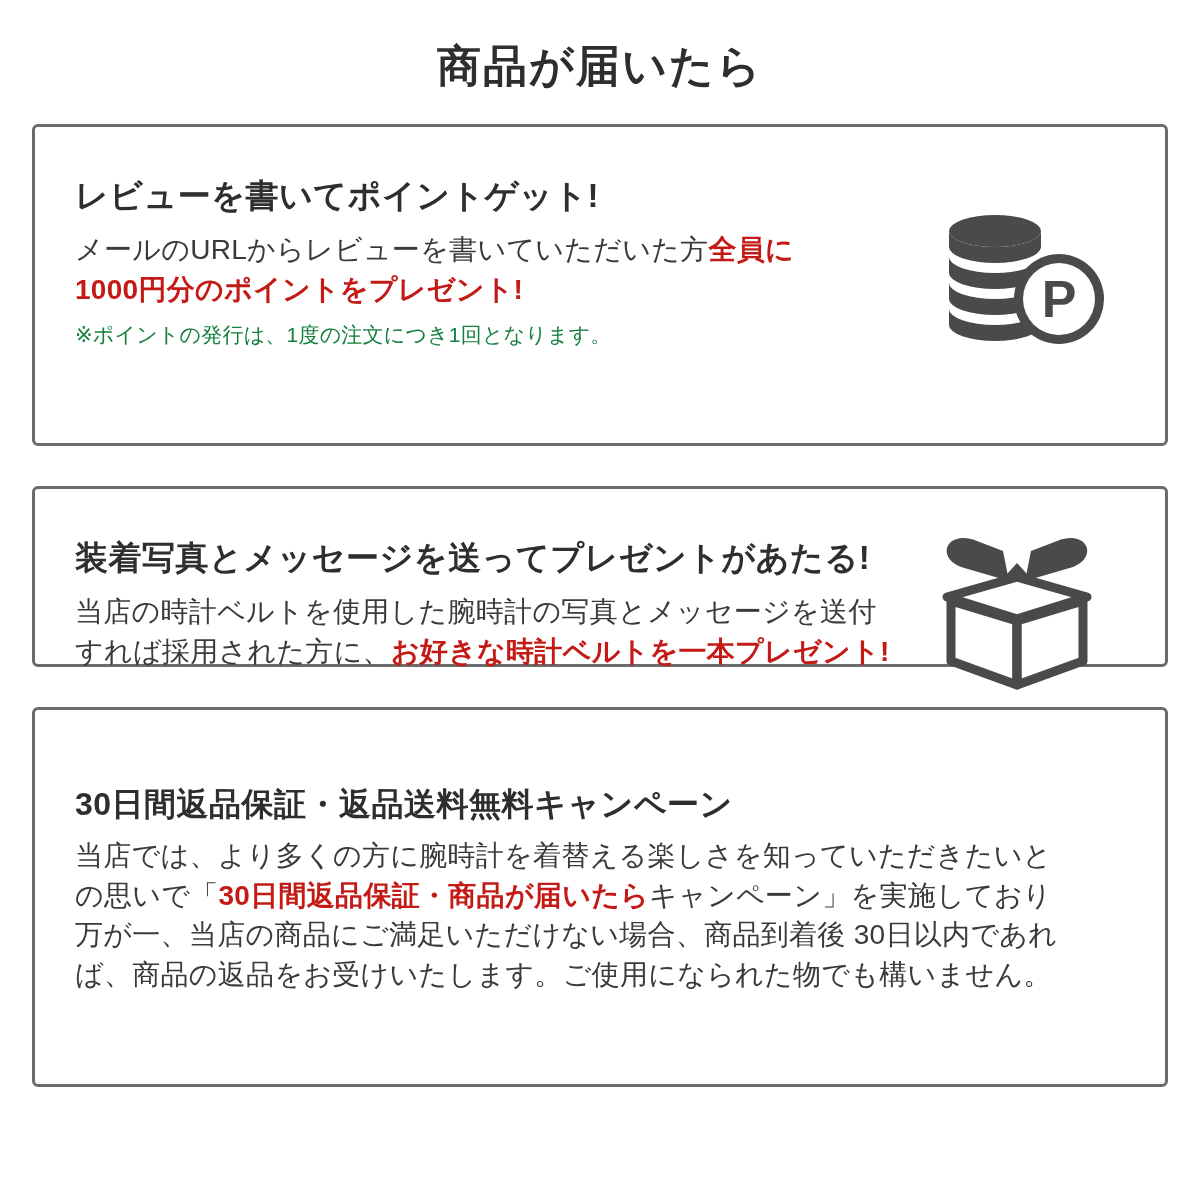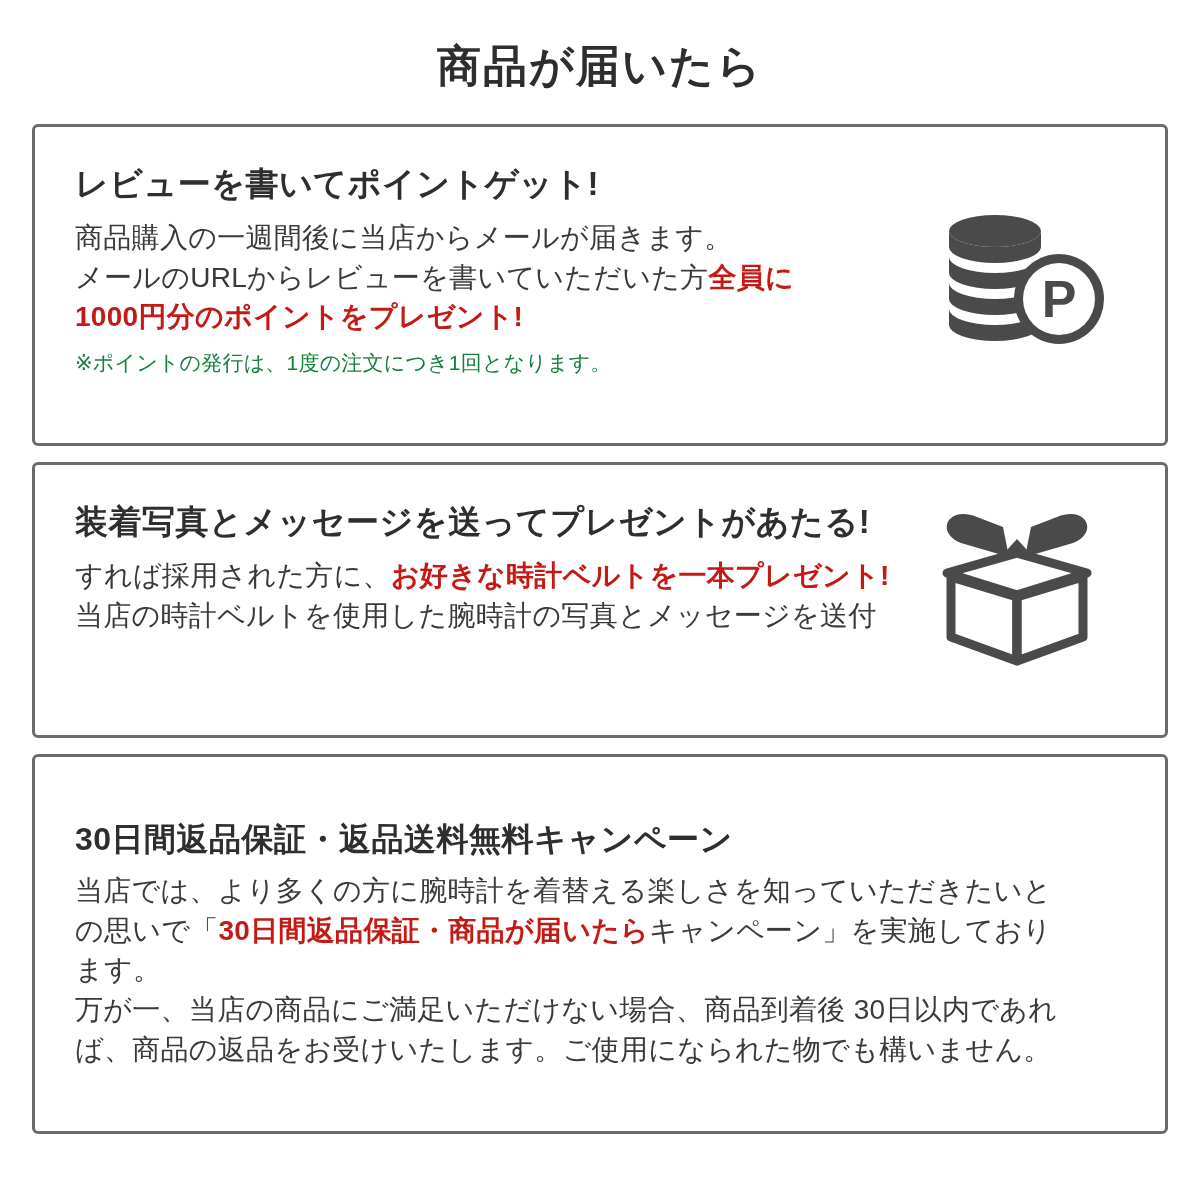--- a/index.html
+++ b/index.html
@@ -28,26 +28,26 @@
     letter-spacing: 2px;
     color: #2e2e2e;
     margin: 42px 0 34px 0;
     line-height: 1.1;
   }
   .card {
     position: relative;
     border: 3px solid #6b6b6b;
     border-radius: 6px;
     box-sizing: border-box;
-    margin: 0 0 16px 0;
-    padding: 31px 40px 26px 40px;
+    margin: 0 0 40px 0;
+    padding: 43px 40px 26px 40px;
     background: #ffffff;
   }
   .card-1 { height: 322px; }
-  .card-2 { height: 276px; }
+  .card-2 { height: 181px; }
   .card-3 { height: 380px; }
 
   .card-heading {
     font-size: 33px;
     font-weight: bold;
     color: #2e2e2e;
     margin: 6px 0 14px 0;
     letter-spacing: 0.5px;
     line-height: 1.2;
   }
@@ -98,21 +98,20 @@
 </head>
 <body>
 
 <div class="page">
 
   <h1 class="page-title">商品が届いたら</h1>
 
   <section class="card card-1">
     <div class="card-heading">レビューを書いてポイントゲット!</div>
     <div class="body-text narrow">
-      <span class="line">商品購入の一週間後に当店からメールが届きます。</span>
       <span class="line"><span>メールのURLからレビューを書いていただいた方</span><span class="red">全員に</span></span>
       <span class="line red-strong">1000円分のポイントをプレゼント!</span>
     </div>
     <div class="note">※ポイントの発行は、1度の注文につき1回となります。</div>
 
     <span class="icon-coins">
       <svg viewBox="0 0 190 160" width="190" height="160" aria-hidden="true">
         <g fill="#4a4a4a">
           <ellipse cx="68" cy="34" rx="46" ry="16"></ellipse>
           <path d="M22 34 v16 a46 16 0 0 0 92 0 V34 a46 16 0 0 1 -92 0 z"></path>
@@ -123,22 +122,22 @@
         <circle cx="132" cy="102" r="45" fill="#4a4a4a"></circle>
         <circle cx="132" cy="102" r="36" fill="#ffffff"></circle>
         <text x="132" y="120" text-anchor="middle" font-family="Liberation Sans, sans-serif" font-size="52" font-weight="bold" fill="#4a4a4a">P</text>
       </svg>
     </span>
   </section>
 
   <section class="card card-2">
     <div class="card-heading">装着写真とメッセージを送ってプレゼントがあたる!</div>
     <div class="body-text wide">
+      <span class="line">当店の時計ベルトを使用した腕時計の写真とメッセージを送付</span>
       <span class="line"><span>すれば採用された方に、</span><span class="red">お好きな時計ベルトを一本プレゼント!</span></span>
-      <span class="line">当店の時計ベルトを使用した腕時計の写真とメッセージを送付</span>
     </div>
 
     <span class="icon-gift">
       <svg viewBox="0 0 200 200" width="200" height="200" aria-hidden="true">
         <g fill="#4a4a4a">
           <path d="M60 30 C30 18 18 46 44 56 L92 70 L86 40 Z"></path>
           <path d="M140 30 C170 18 182 46 156 56 L108 70 L114 40 Z"></path>
           <path d="M100 52 l20 22 -20 12 -20 -12 z"></path>
         </g>
         <g stroke="#4a4a4a" stroke-width="9" fill="#ffffff" stroke-linejoin="round">
@@ -149,19 +148,18 @@
         <path d="M100 110 L100 174" stroke="#4a4a4a" stroke-width="9" fill="none"></path>
       </svg>
     </span>
   </section>
 
   <section class="card card-3">
     <div class="card-heading small-head">30日間返品保証・返品送料無料キャンペーン</div>
     <div class="body-text">
       <span class="line">当店では、より多くの方に腕時計を着替える楽しさを知っていただきたいと</span>
       <span class="line"><span>の思いで「</span><span class="red">30日間返品保証・商品が届いたら</span><span>キャンペーン」を実施しており</span></span>
-      <span class="line">ます。</span>
       <span class="line">万が一、当店の商品にご満足いただけない場合、商品到着後 30日以内であれ</span>
       <span class="line">ば、商品の返品をお受けいたします。ご使用になられた物でも構いません。</span>
     </div>
   </section>
 
 </div>
 
 </body></html>

